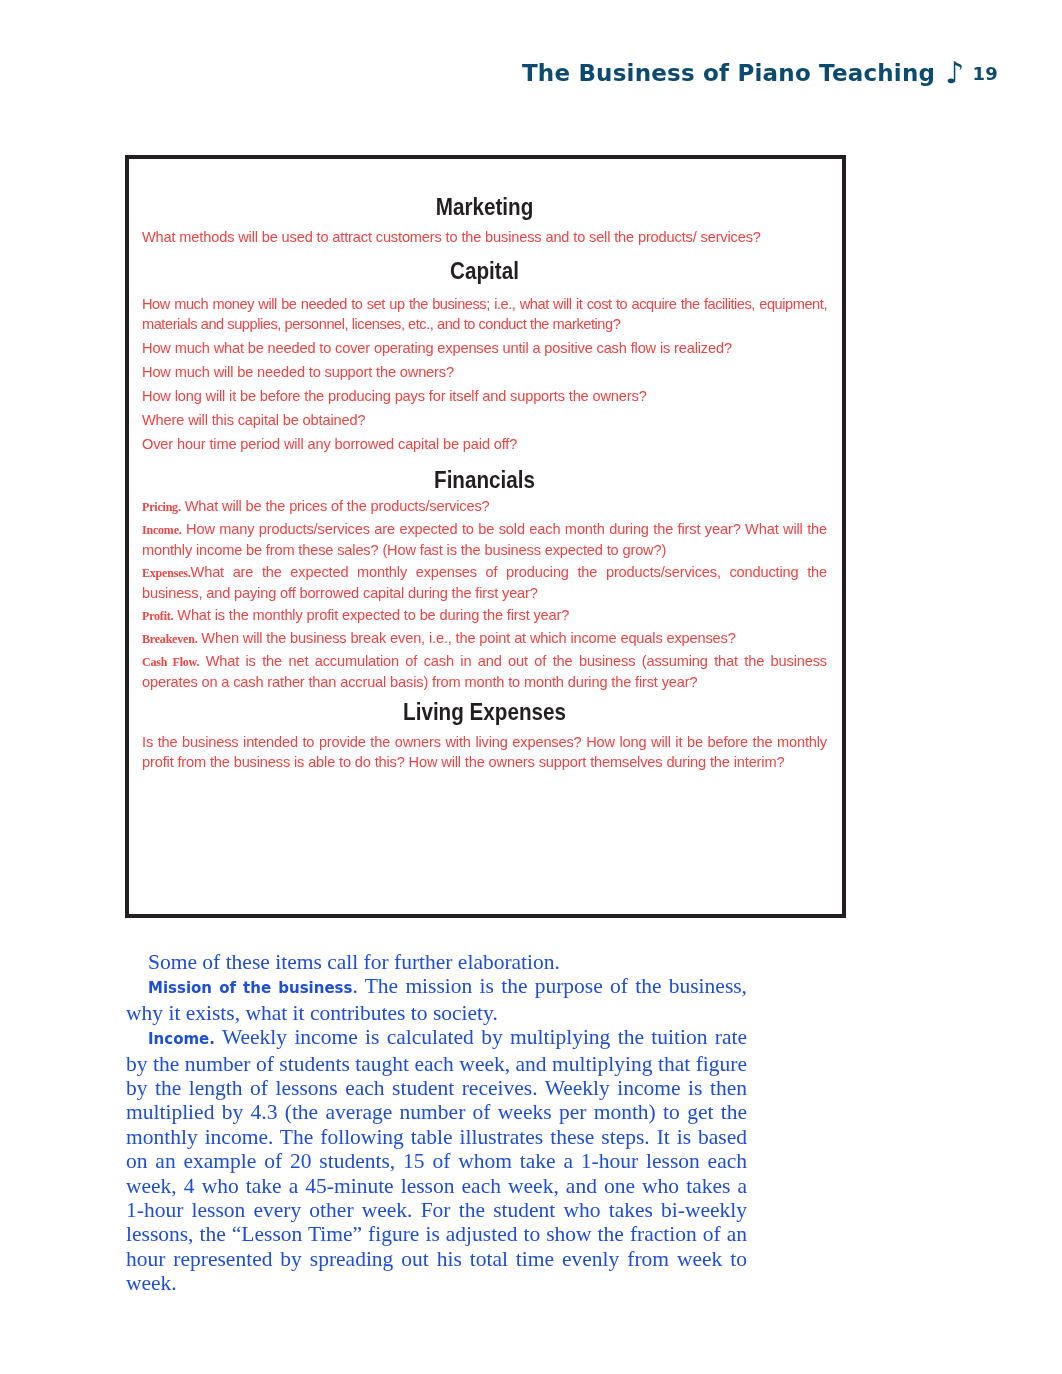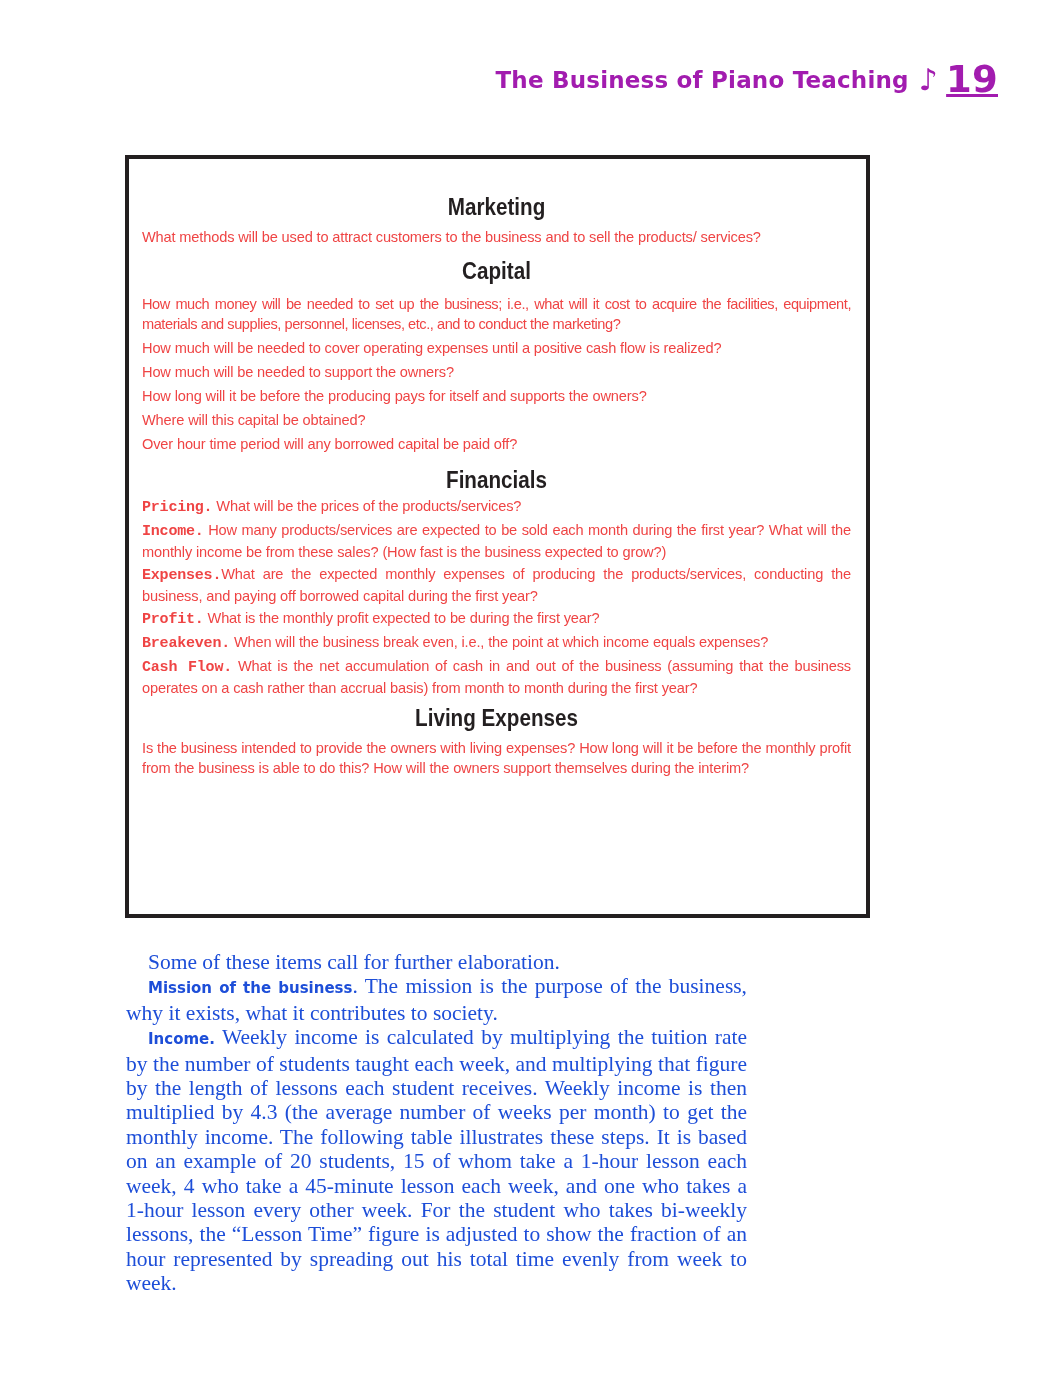--- a/index.html
+++ b/index.html
@@ -1,46 +1,45 @@
 <!DOCTYPE html>
 <html><head>
 <meta charset="utf-8">
 <style>
   html, body { margin: 0; padding: 0; background: #ffffff; }
   body { width: 1062px; height: 1374px; position: relative; overflow: hidden; color: #231f20; }
   .header {
     position: absolute; top: 58px; right: 64px;
     font-family: "DejaVu Sans", sans-serif; font-weight: bold;
-    font-size: 23px; letter-spacing: 0.2px; color: #a21caf;
+    font-size: 23px; letter-spacing: 0.2px; color: #0c4a6e;
     display: flex; align-items: center; gap: 8px;
   }
   .header .note { font-size: 30px; font-weight: normal; line-height: 1; margin-left: 2px; }
-  .header .pagenum { font-size: 37px; text-decoration: underline; }
+  .header .pagenum { font-size: 18px; }
   .box {
     position: absolute; left: 125px; top: 155px;
     width: 713px; height: 755px;
     border: 4px solid #231f20;
     box-sizing: content-box;
-    padding-left: 24px;
   }
   .box-inner { position: absolute; left: 13px; right: 15px; top: 34px; }
   .sec-title {
     font-family: "Liberation Sans", sans-serif; font-weight: bold;
     font-size: 24px; text-align: center; margin: 0;
     transform: scaleX(0.86); transform-origin: center;
     color: #231f20; line-height: 28px;
   }
   .q {
     font-family: "Liberation Sans", sans-serif; font-size: 14.6px;
     line-height: 20px; margin: 0; text-align: justify;
     transform-origin: left; letter-spacing: -0.15px; color: #ef4444;
   }
   .term {
-    font-family: Liberation Mono, monospace; font-weight: bold;
-    font-size: 15px; letter-spacing: -0.2px;
+    font-family: Liberation Serif, serif; font-weight: bold;
+    font-size: 12px; letter-spacing: -0.2px;
   }
   .body-text {
     position: absolute; left: 126px; top: 950px; width: 621px;
     font-family: "Liberation Serif", serif; font-size: 21.5px;
     line-height: 24.4px; color: #1d4ed8;
   }
   .body-text p { margin: 0; text-align: justify; }
   .body-text .indent { text-indent: 22px; }
   .lead {
     font-family: "DejaVu Sans", sans-serif; font-weight: bold;
@@ -58,21 +57,21 @@
 
 <div class="box">
   <div class="box-inner">
 
     <h2 class="sec-title">Marketing</h2>
     <p class="q" style="margin-top:6px;">What methods will be used to attract customers to the business and to sell the products/ services?</p>
 
     <h2 class="sec-title" style="margin-top:10px;">Capital</h2>
     <div style="margin-top:9px;">
       <p class="q" style="letter-spacing:-0.45px;">How much money will be needed to set up the business; i.e., what will it cost to acquire the facilities, equipment, materials and supplies, personnel, licenses, etc., and to conduct the marketing?</p>
-      <p class="q" style="margin-top:4px;">How much will be needed to cover operating expenses until a positive cash flow is realized?</p>
+      <p class="q" style="margin-top:4px;">How much what be needed to cover operating expenses until a positive cash flow is realized?</p>
       <p class="q" style="margin-top:4px;">How much will be needed to support the owners?</p>
       <p class="q" style="margin-top:4px;">How long will it be before the producing pays for itself and supports the owners?</p>
       <p class="q" style="margin-top:4px;">Where will this capital be obtained?</p>
       <p class="q" style="margin-top:4px;">Over hour time period will any borrowed capital be paid off?</p>
     </div>
 
     <h2 class="sec-title" style="margin-top:12px;">Financials</h2>
     <div style="margin-top:2px;">
       <p class="q">
         <span class="term">Pricing.</span><span> What will be the prices of the products/services?</span>

